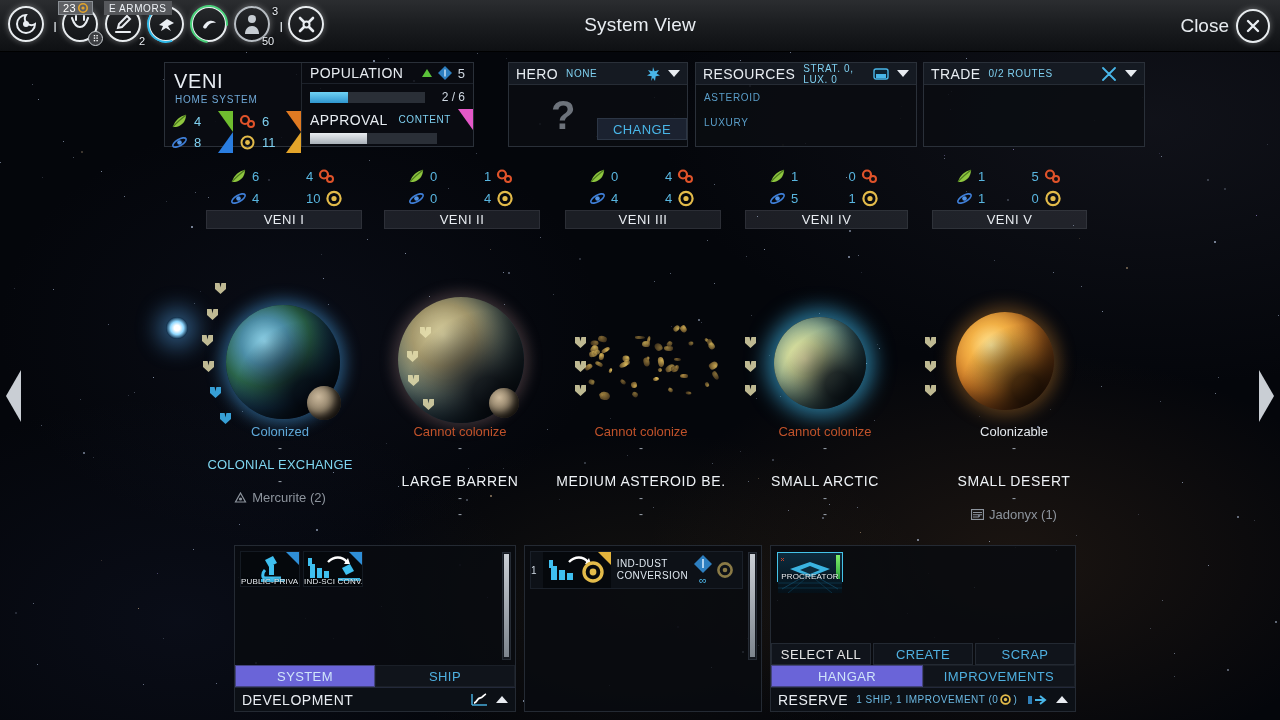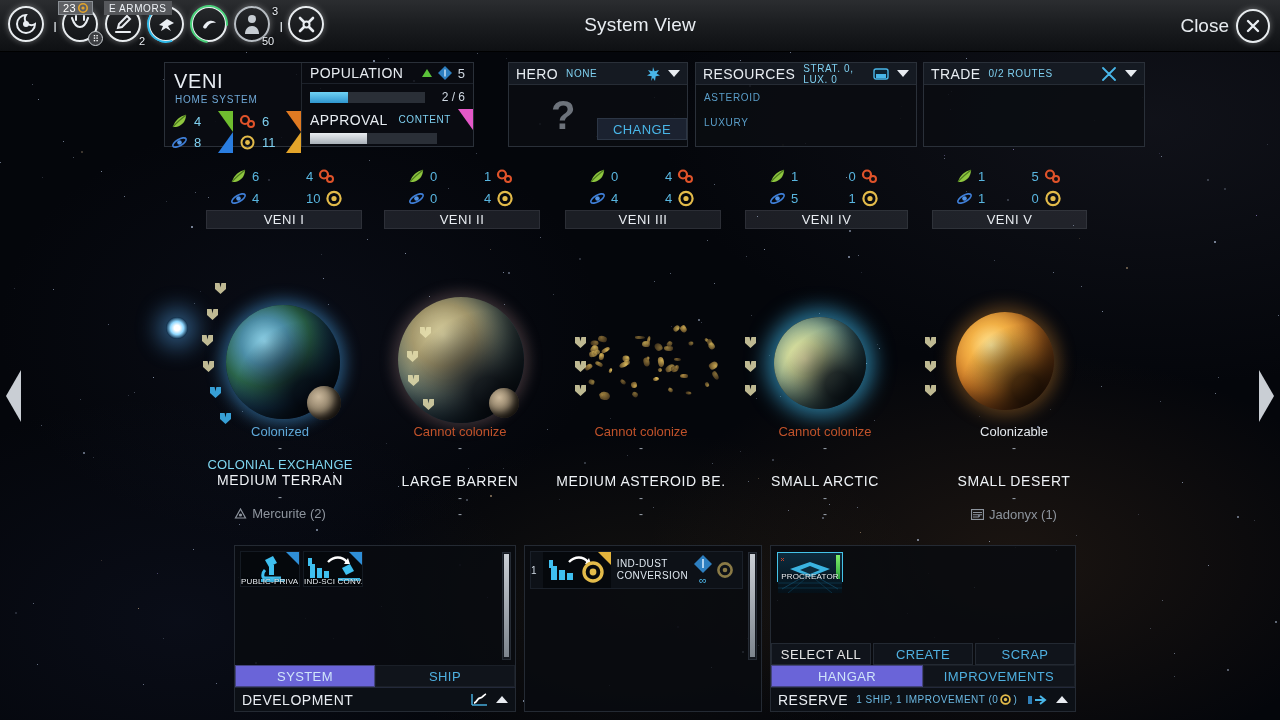--- a/index.html
+++ b/index.html
@@ -937,21 +937,20 @@
         <i class="chev" style="left:925px;top:86px;background:#e8e0b0;opacity:0.82"></i>
         <i class="chev" style="left:925px;top:110px;background:#e8e0b0;opacity:0.82"></i>
       </div>
   </div>
 
   <div class="plabels" id="plabels">
       <div class="plab" style="left:160px; top:0;">
         <div class="state" style="color:#5fa8d8">Colonized</div>
         <div class="dash">-</div>
         <div class="anom">COLONIAL EXCHANGE</div>
-        <div class="type">MEDIUM TERRAN</div>
         <div class="dash">-</div>
         <div class="res">
           <svg width="13" height="11" viewBox="0 0 13 11">
             <path d="M6.5 1l5 9h-10z" fill="none" stroke="#8d949d" stroke-width="1.2"></path>
             <circle cx="6.5" cy="7" r="1.6" fill="#8d949d"></circle>
           </svg>
           <span>Mercurite (2)</span>
         </div>
       </div>
       <div class="plab" style="left:340px; top:0;">

